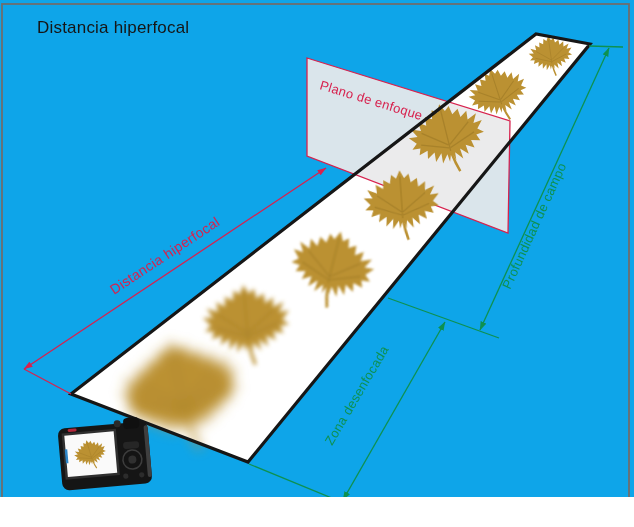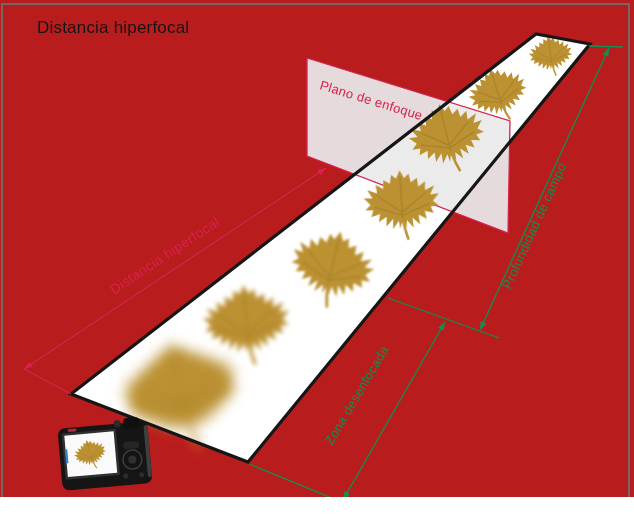--- a/index.html
+++ b/index.html
@@ -1,16 +1,16 @@
 <!DOCTYPE html>
 <html style="--red: #d7224e; --green: #0e9150; --outline: #161616; --leaf: #bb9132; --leaf_vein: #8a681c; --plane_fill: #e9e9eb; --frame: #6e6e6e;"><head>
 <meta charset="utf-8">
 <style>
   html,body{margin:0;padding:0;background:#fff;}
-  .stage{position:relative;width:634px;height:497px;background:#b91c1c;overflow:hidden;
+  .stage{position:relative;width:634px;height:497px;background:#0ea5e9;overflow:hidden;
          font-family:"Liberation Sans", sans-serif;text-align:right;}
   svg{display:block;}
   text{font-family:"Liberation Sans", sans-serif;}
   .frame-rect{fill:none;stroke:var(--frame);stroke-width:1.8;}
   .diagram-title{font-size:17px;fill:var(--outline);letter-spacing:.2px;}
   .ground-fill{fill:#ffffff;}
   .ground-stroke{fill:none;stroke:var(--outline);stroke-width:3.2;stroke-linejoin:miter;}
   .focus-plane{fill:var(--plane_fill);fill-opacity:.93;stroke:var(--red);stroke-width:1.3;}
   .red-line{stroke:var(--red);stroke-width:1.3;fill:none;}
   .green-line{stroke:var(--green);stroke-width:1.3;fill:none;}

